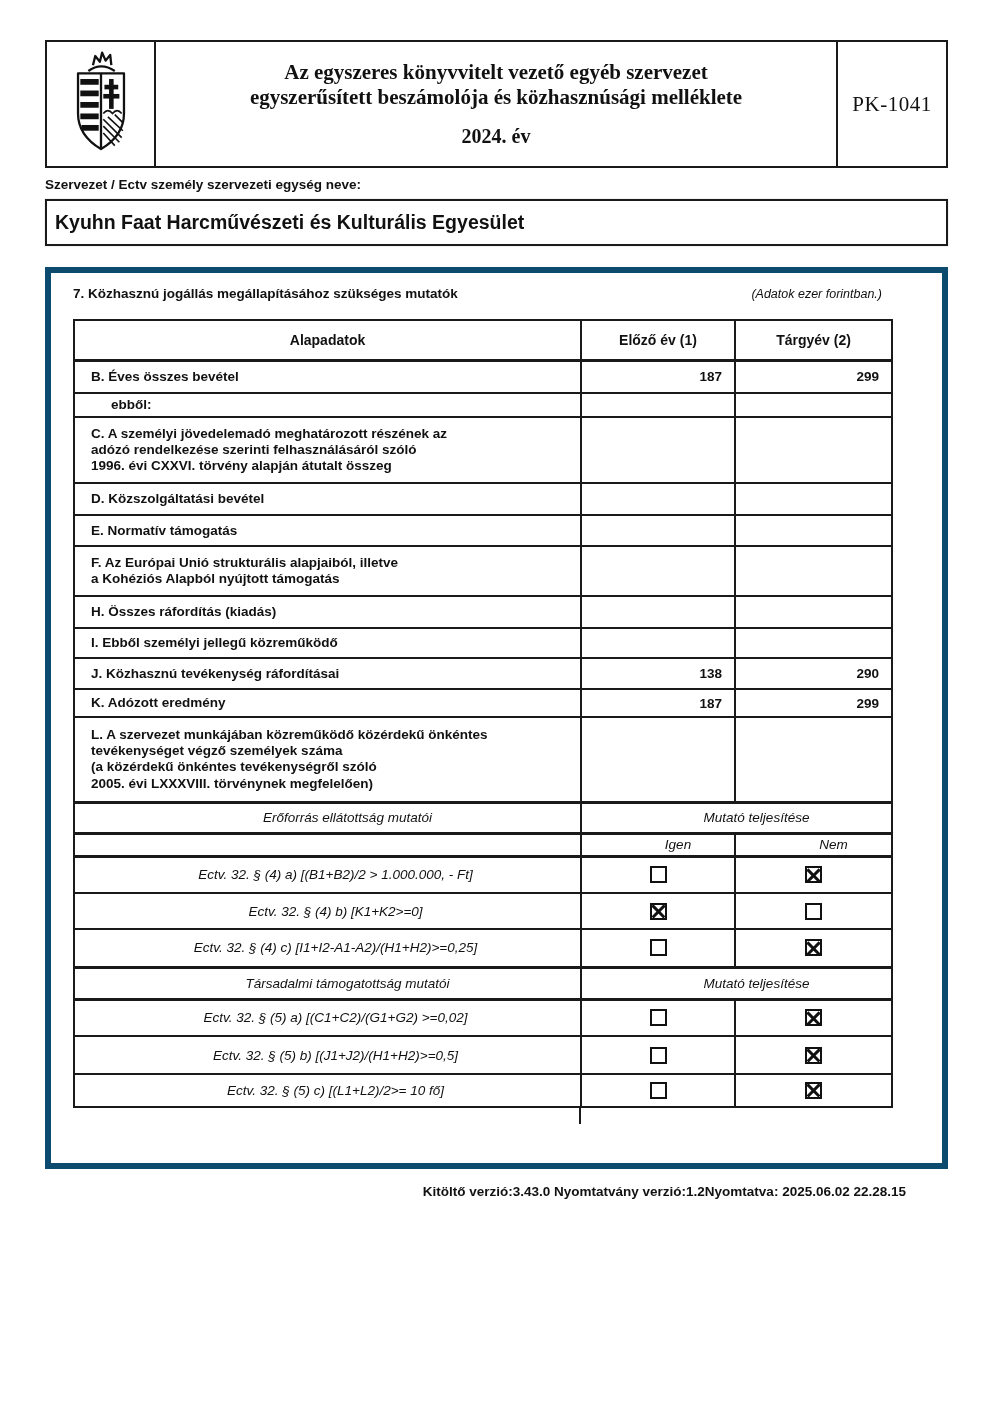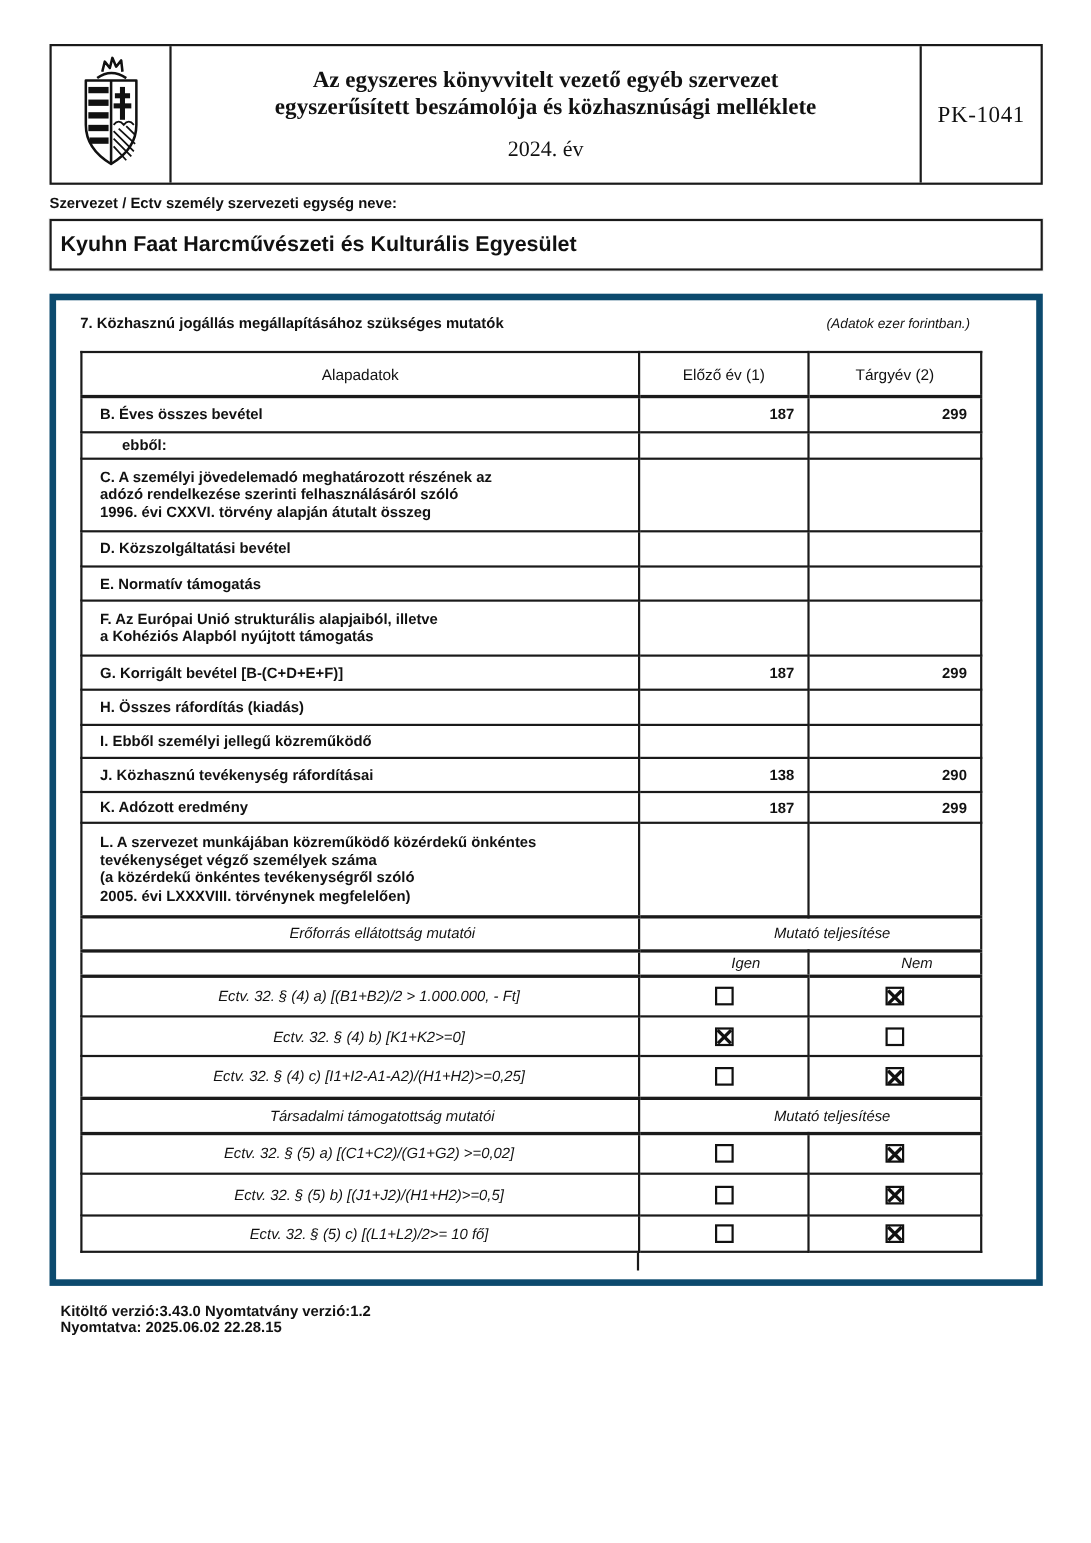--- a/index.html
+++ b/index.html
@@ -13,61 +13,61 @@
   .page { position: absolute; left: 45px; top: 40px; width: 903px; }
 
   
   .header-box { display: flex; height: 128px; border: 2px solid #1a1a1a; background: #fff; }
   .logo-cell { width: 109px; border-right: 2px solid #1a1a1a; display: flex; align-items: center; justify-content: center; }
   .title-cell { flex: 1; display: flex; flex-direction: column; align-items: center; justify-content: center; gap: 16px; padding: 6px 10px; }
   .form-title {
     font-family: "Liberation Serif", serif; font-weight: bold;
     font-size: 21px; line-height: 1.18; text-align: center; white-space: pre-line;
   }
-  .form-year { font-family: "Liberation Serif", serif; font-weight: normal; font-size: 20px; }
+  .form-year { font-family: "Liberation Serif", serif; font-weight: bold; font-size: 20px; }
   .pk-cell { width: 110px; border-left: 2px solid #1a1a1a; display: flex; align-items: center; justify-content: center;
     font-family: "Liberation Serif", serif; font-size: 21px; letter-spacing: .5px; }
 
   
   .org-label { margin: 9px 0 7px 0; font-weight: bold; font-size: 13.5px; }
   .org-box { border: 2px solid #1a1a1a; box-shadow: inset 0 0 0 1px #fff, 0 0 0 1px #f2f2f2;
     height: 47px; display: flex; align-items: center; padding-left: 8px;
     font-size: 19.5px; font-weight: bold; margin-bottom: 21px; }
 
   
   .section-box { border: 6px solid #0c4a6e; height: 902px; padding: 13px 60px 0 22px; position: relative; }
   .section-title-row { display: flex; justify-content: space-between; align-items: baseline; height: 22px; margin-bottom: 11px; }
   .section-title { font-weight: bold; font-size: 13.5px; }
   .section-note { font-style: italic; font-size: 12.5px; }
 
   
   table { border-collapse: collapse; width: 818px; table-layout: fixed; }
   td, th { border: 2px solid #1a1a1a; padding: 0; vertical-align: middle; font-size: 13.5px; }
-  th { font-weight: normal; font-size: 14px; text-align: center; }
+  th { font-weight: bold; font-size: 14px; text-align: center; }
   .b3 td, .b3 th { border-bottom-width: 3px; }
   .t3 td { border-top-width: 3px; }
   .lbl { font-weight: bold; padding: 3px 6px 3px 16px; white-space: pre-line; line-height: 1.2; text-align: left; }
   .lbl.indent { padding-left: 36px; }
   .val { font-weight: bold; text-align: right; padding-right: 12px; border-radius: 15px; }
   .ind-hdr { font-style: italic; text-align: center; font-size: 13.5px; padding-left: 40px; }
   .ectv { font-style: italic; font-weight: normal; padding-left: 16px; font-size: 13.5px; text-align: center; }
   .cb-cell { text-align: center; }
 
   
   .checkbox { display: inline-block; width: 17px; height: 17px; border: 2px solid #111; background: #fff; position: relative; vertical-align: middle; }
   .checkbox.checked::before, .checkbox.checked::after {
     content: ""; position: absolute; left: -2px; top: 5.2px; width: 17px; height: 2.6px; background: #111;
   }
   .checkbox.checked::before { transform: rotate(45deg); }
   .checkbox.checked::after  { transform: rotate(-45deg); }
 
   .below-tick { width: 2px; height: 16px; background: #1a1a1a; margin-left: 506px; }
 
   
-  .footer-row { display: flex; justify-content: flex-end; margin-top: 15px; padding: 0 42px 0 10px; font-weight: bold; font-size: 13.5px; flex-direction: column; }
+  .footer-row { display: flex; justify-content: flex-end; margin-top: 15px; padding: 0 42px 0 10px; font-weight: bold; font-size: 13.5px; }
 </style>
 </head>
 <body>
 
 <div class="page">
 
   <div class="header-box">
     <div class="logo-cell">
       <span>
         <svg width="74" height="108" viewBox="0 0 64 94">
@@ -153,25 +153,20 @@
         <td class="lbl">E. Normatív támogatás</td>
         <td class="val"></td>
         <td class="val"></td>
       </tr>
       <tr style="height:50px">
         <td class="lbl">F. Az Európai Unió strukturális alapjaiból, illetve
 a Kohéziós Alapból nyújtott támogatás</td>
         <td class="val"></td>
         <td class="val"></td>
       </tr>
-      <tr style="height:31px">
-        <td class="lbl">G. Korrigált bevétel [B-(C+D+E+F)]</td>
-        <td class="val">187</td>
-        <td class="val">299</td>
-      </tr>
       <tr style="height:32px">
         <td class="lbl">H. Összes ráfordítás (kiadás)</td>
         <td class="val"></td>
         <td class="val"></td>
       </tr>
       <tr style="height:30px">
         <td class="lbl">I. Ebből személyi jellegű közreműködő</td>
         <td class="val"></td>
         <td class="val"></td>
       </tr>

